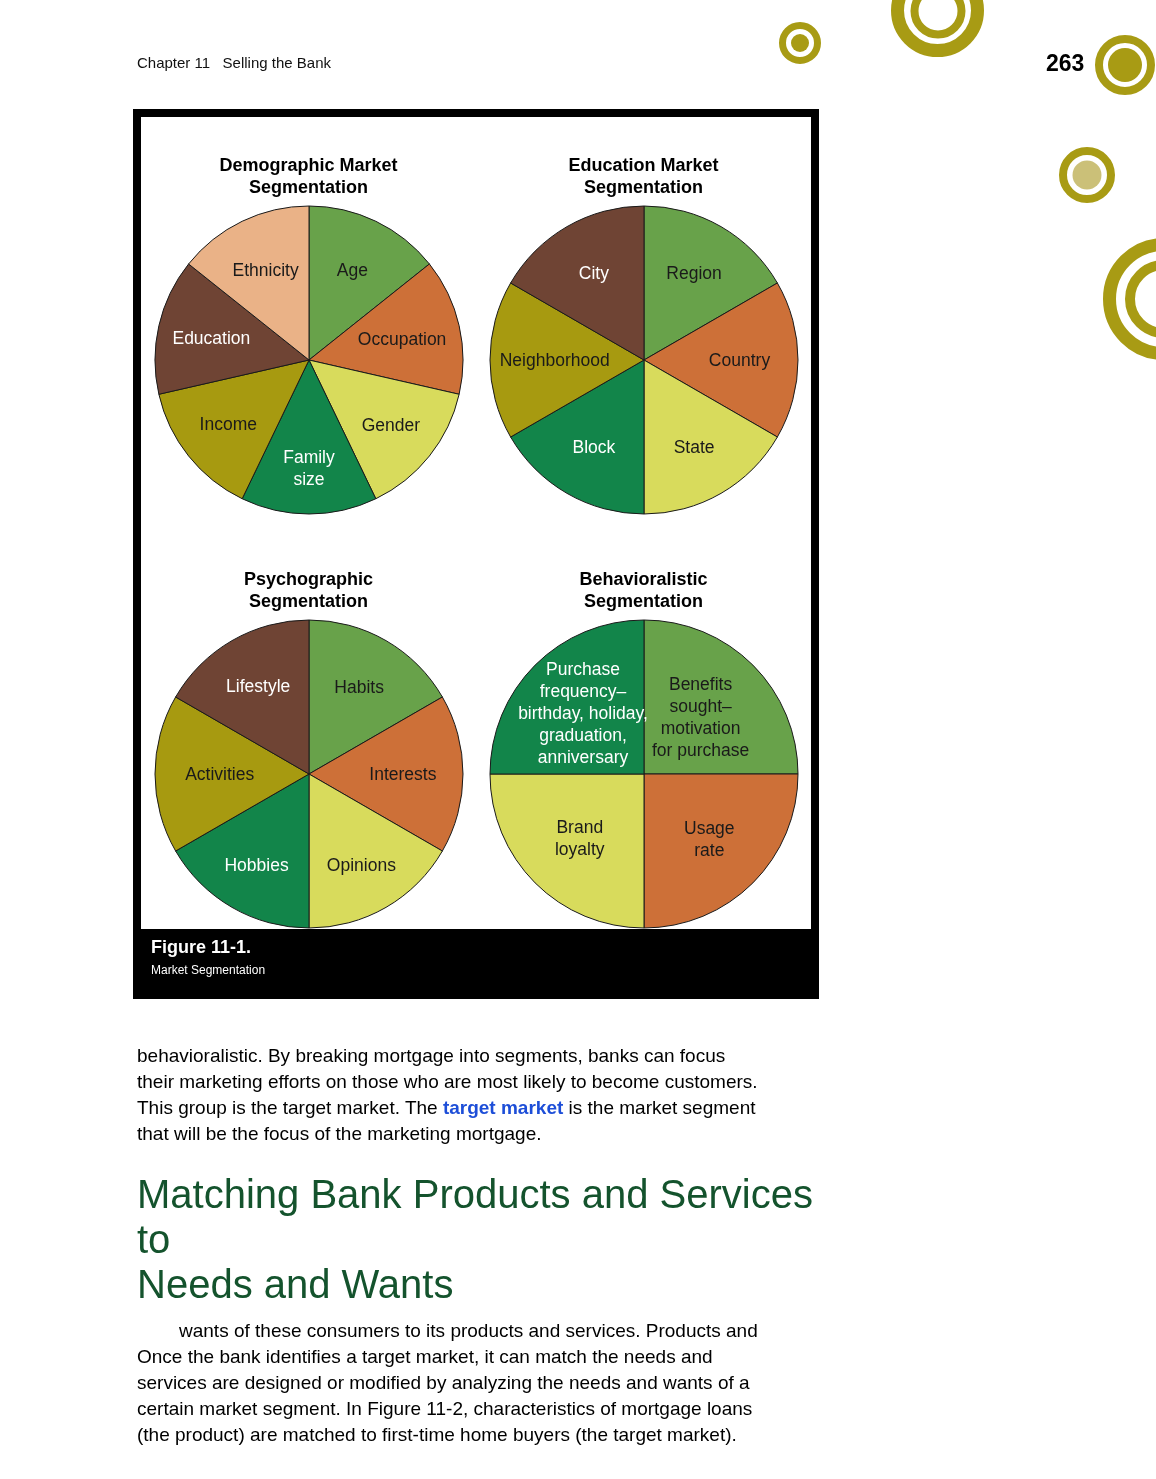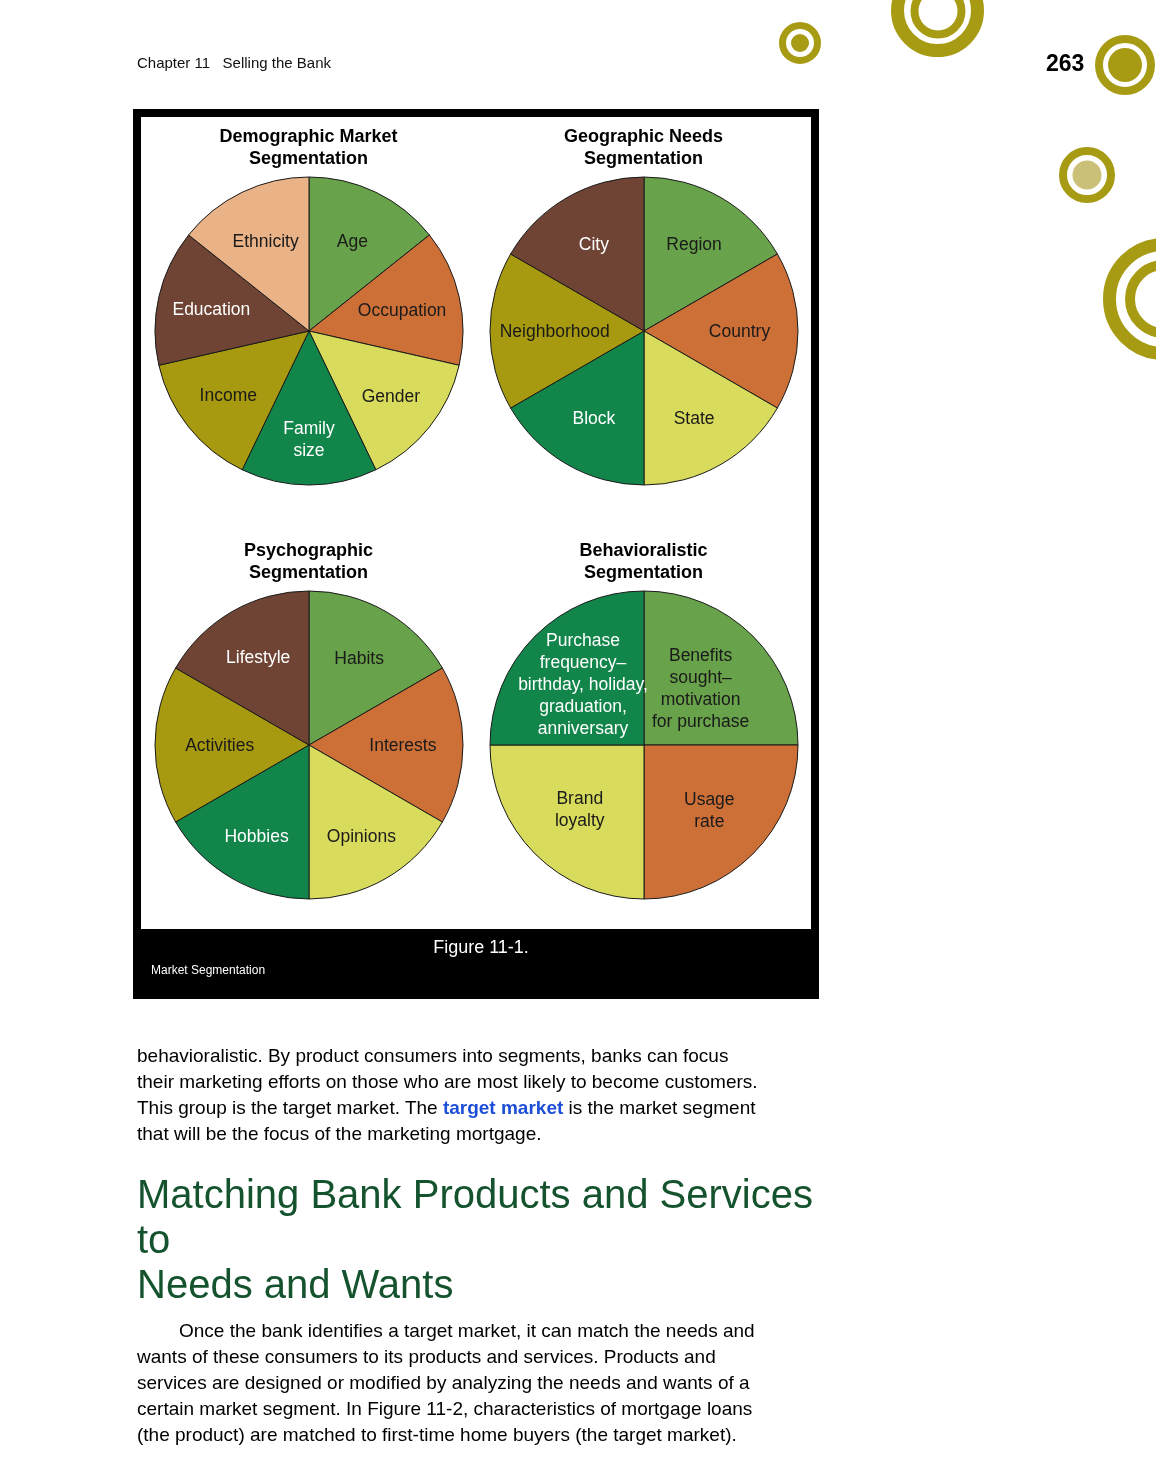--- a/index.html
+++ b/index.html
@@ -14,29 +14,29 @@
   .ring{position:absolute;border-radius:50%;box-sizing:border-box;border-style:solid;border-color:#A89B14;background:transparent;}
   .ring .dot{position:absolute;left:50%;top:50%;transform:translate(-50%,-50%);border-radius:50%;background:#A89B14;}
   .ring .inner-ring{position:absolute;left:50%;top:50%;transform:translate(-50%,-50%);border-radius:50%;
         box-sizing:border-box;border-style:solid;border-color:#A89B14;background:transparent;}
 
   
   .figure{position:absolute;left:133px;top:109px;width:686px;height:890px;border:8px solid #000;
           box-sizing:border-box;background:#fff;}
   .charts-grid{position:absolute;left:0;top:0;width:670px;display:grid;grid-template-columns:335px 335px;}
   .chart-cell{display:flex;flex-direction:column;align-items:center;}
-  .chart-cell.r1{padding-top:8px;}
+  .chart-cell.r1{padding-top:37px;}
   .chart-cell.r2{padding-top:48px;}
   .pie-title{font-size:18px;font-weight:bold;line-height:22px;text-align:center;white-space:pre-line;}
   .pie-host{margin-top:6px;}
   .pie-host svg text{font-family:"Liberation Sans","DejaVu Sans",sans-serif;}
 
   .figure-caption{position:absolute;left:0;bottom:0;width:100%;height:62px;background:#000;color:#fff;
           box-sizing:border-box;padding:7px 0 0 10px;}
-  .caption-label{font-size:18px;font-weight:normal;line-height:23px;text-align:center;}
+  .caption-label{font-size:18px;font-weight:bold;line-height:23px;}
   .caption-title{font-size:12px;line-height:23px;}
 
   
   .body-text{position:absolute;left:137px;top:1043px;width:690px;}
   .para{font-size:19px;line-height:26px;}
   .para .line{white-space:pre;}
   #paragraph-2 .line:first-child{padding-left:42px;}
   .section-heading{font-size:40px;line-height:45px;color:#14532d;white-space:pre-line;
           margin:25px 0 11px 0;font-weight:normal;letter-spacing:0px;}
 </style>
@@ -80,21 +80,21 @@
               <text text-anchor="middle" fill="#ffffff" font-size="17.5"><tspan x="156.0" y="258.8">Family</tspan><tspan x="156.0" y="280.8">size</tspan></text>
               <path d="M 156 156 L 89.18 294.75 A 154 154 0 0 1 5.86 190.27 Z" fill="#A79A10" stroke="#1a1a1a" stroke-width="1"></path>
               <text text-anchor="middle" fill="#1a1a1a" font-size="17.5"><tspan x="75.3" y="226.3">Income</tspan></text>
               <path d="M 156 156 L 5.86 190.27 A 154 154 0 0 1 35.60 59.98 Z" fill="#6F4434" stroke="#1a1a1a" stroke-width="1"></path>
               <text text-anchor="middle" fill="#ffffff" font-size="17.5"><tspan x="58.4" y="139.7">Education</tspan></text>
               <path d="M 156 156 L 35.60 59.98 A 154 154 0 0 1 156.00 2.00 Z" fill="#EAB287" stroke="#1a1a1a" stroke-width="1"></path>
               <text text-anchor="middle" fill="#1a1a1a" font-size="17.5"><tspan x="112.6" y="71.8">Ethnicity</tspan></text>
             </svg></div>
       </div>
       <div class="chart-cell r1">
-        <div class="pie-title">Geographic Needs
+        <div class="pie-title">Education Market
 Segmentation</div>
         <div class="pie-host"><svg width="312" height="312" viewBox="0 0 312 312">
               <path d="M 156 156 L 156.00 2.00 A 154 154 0 0 1 289.37 79.00 Z" fill="#68A24A" stroke="#1a1a1a" stroke-width="1"></path>
               <text text-anchor="middle" fill="#1a1a1a" font-size="17.5"><tspan x="206.1" y="75.3">Region</tspan></text>
               <path d="M 156 156 L 289.37 79.00 A 154 154 0 0 1 289.37 233.00 Z" fill="#CD7038" stroke="#1a1a1a" stroke-width="1"></path>
               <text text-anchor="middle" fill="#1a1a1a" font-size="17.5"><tspan x="251.5" y="162.0">Country</tspan></text>
               <path d="M 156 156 L 289.37 233.00 A 154 154 0 0 1 156.00 310.00 Z" fill="#D8DB5C" stroke="#1a1a1a" stroke-width="1"></path>
               <text text-anchor="middle" fill="#1a1a1a" font-size="17.5"><tspan x="206.1" y="248.7">State</tspan></text>
               <path d="M 156 156 L 156.00 310.00 A 154 154 0 0 1 22.63 233.00 Z" fill="#12854A" stroke="#1a1a1a" stroke-width="1"></path>
               <text text-anchor="middle" fill="#ffffff" font-size="17.5"><tspan x="105.9" y="248.7">Block</tspan></text>
@@ -138,29 +138,29 @@
       </div>
     </div>
     <div class="figure-caption">
       <div class="caption-label">Figure 11-1.</div>
       <div class="caption-title">Market Segmentation</div>
     </div>
   </div>
 
   <div class="body-text">
     <div class="para" id="paragraph-1">
-        <div class="line"><span>behavioralistic. By product consumers into segments, banks can focus</span></div>
+        <div class="line"><span>behavioralistic. By breaking mortgage into segments, banks can focus</span></div>
         <div class="line"><span>their marketing efforts on those who are most likely to become customers.</span></div>
         <div class="line"><span>This group is the target market. The </span><span style="font-weight: bold; color: #1d4ed8;">target market</span><span> is the market segment</span></div>
         <div class="line"><span>that will be the focus of the marketing mortgage.</span></div>
       </div>
     <h1 class="section-heading">Matching Bank Products and Services to
 Needs and Wants</h1>
     <div class="para" id="paragraph-2">
+        <div class="line"><span>wants of these consumers to its products and services. Products and</span></div>
         <div class="line"><span>Once the bank identifies a target market, it can match the needs and</span></div>
-        <div class="line"><span>wants of these consumers to its products and services. Products and</span></div>
         <div class="line"><span>services are designed or modified by analyzing the needs and wants of a</span></div>
         <div class="line"><span>certain market segment. In Figure 11-2, characteristics of mortgage loans</span></div>
         <div class="line"><span>(the product) are matched to first-time home buyers (the target market).</span></div>
       </div>
   </div>
 
 </div>
 
 </body></html>

